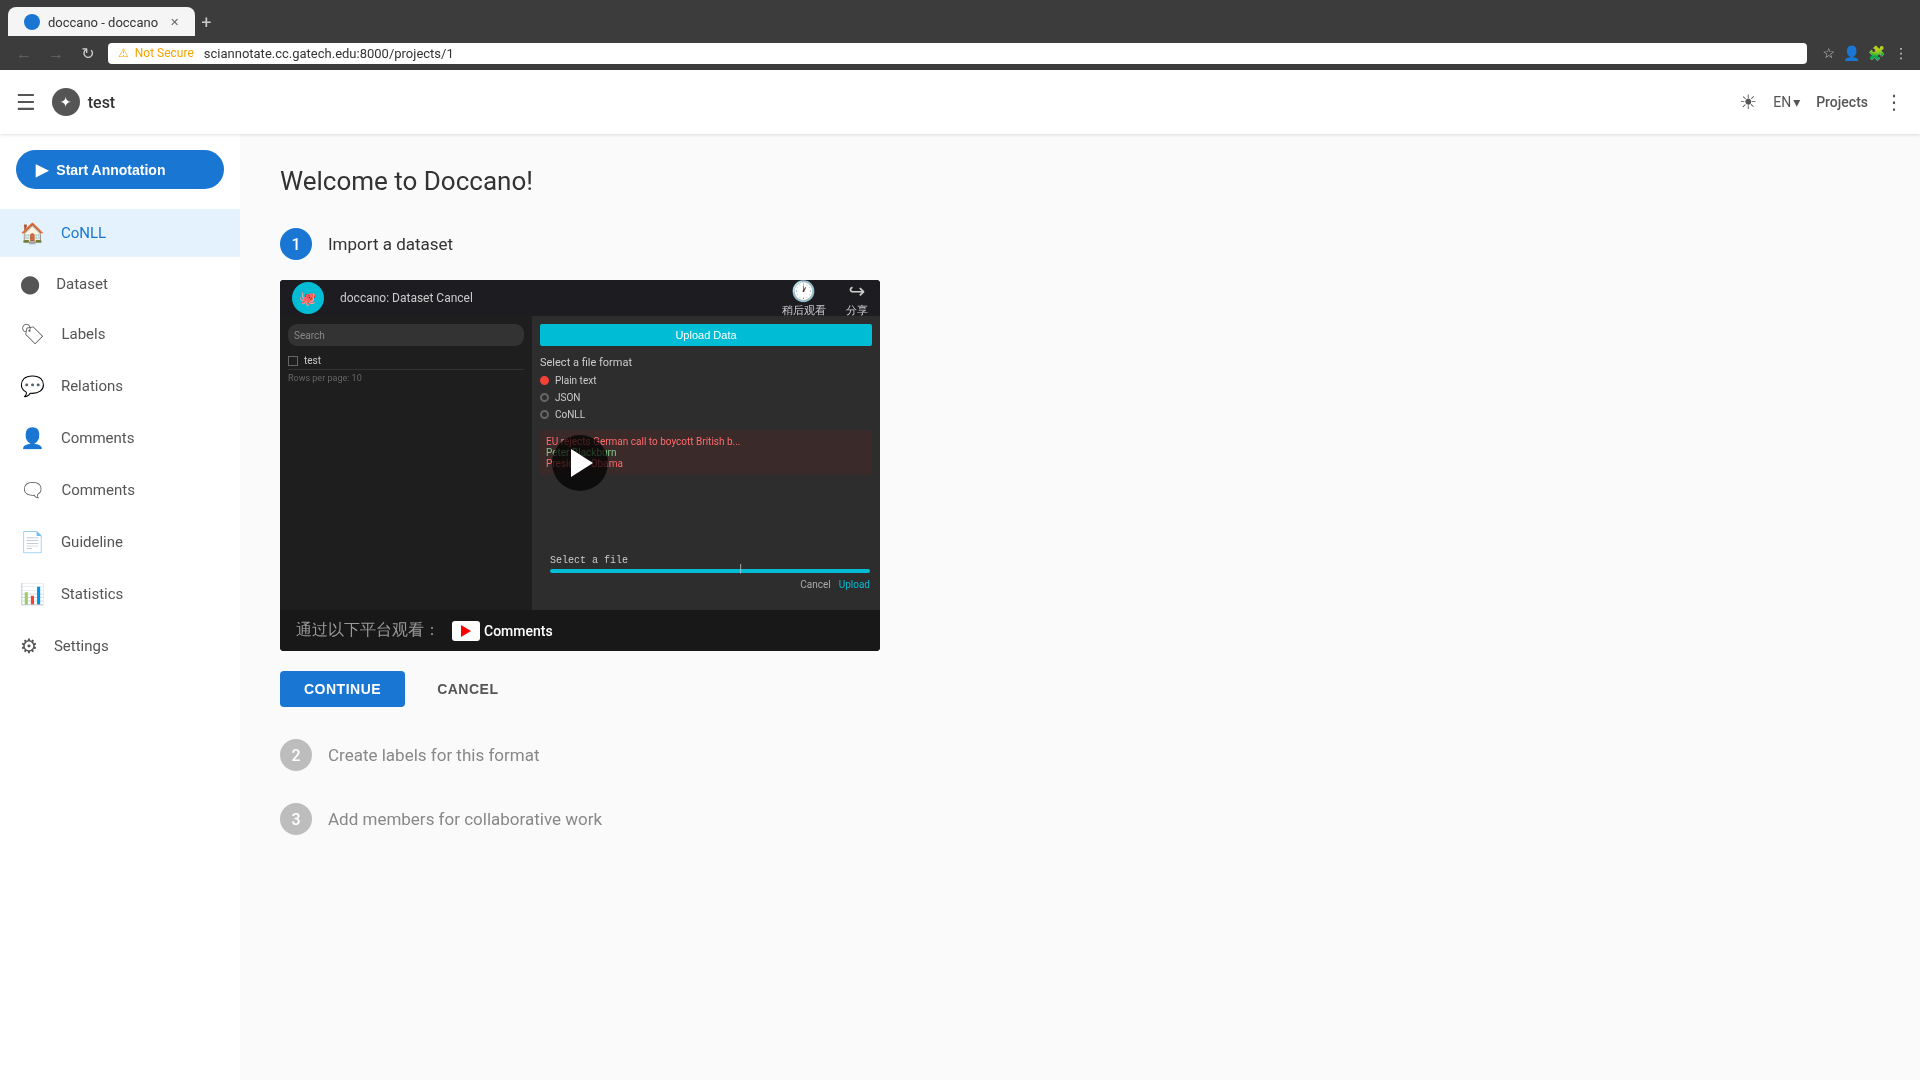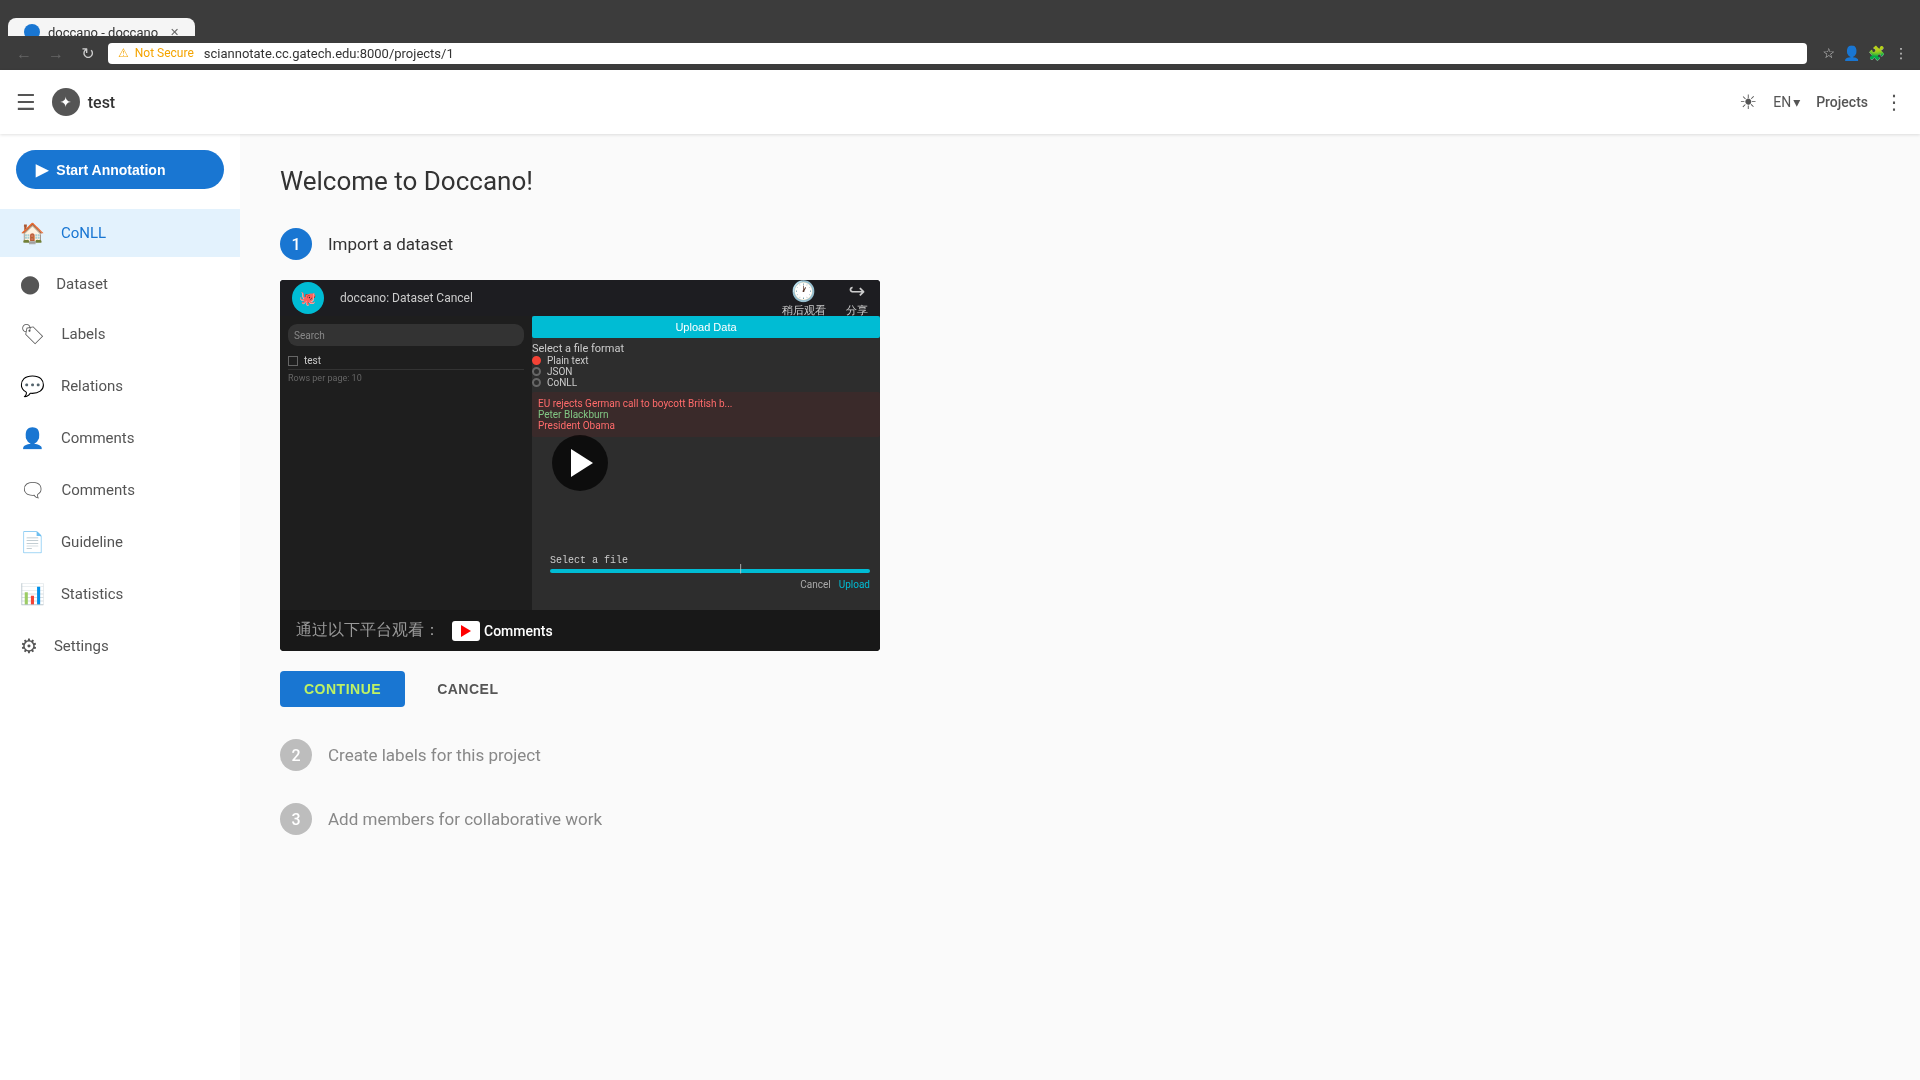--- a/index.html
+++ b/index.html
@@ -7,25 +7,24 @@
 
     
     .browser-chrome {
       background: #3c3c3c;
       height: 70px;
       display: flex;
       flex-direction: column;
     }
     .browser-tabs {
       display: flex;
-      align-items: flex-start;
-      padding: 18px 8px 0;
+      align-items: center;
+      padding: 8px 8px 0;
       height: 36px;
       background: #3c3c3c;
-      flex-direction: column;
     }
     .browser-tab {
       background: #f5f5f5;
       border-radius: 8px 8px 0 0;
       padding: 6px 16px;
       display: flex;
       align-items: center;
       gap: 8px;
       font-size: 13px;
       color: #333;
@@ -321,23 +320,24 @@
       border-bottom: 1px solid #333;
     }
     .video-checkbox {
       width: 10px; height: 10px;
       border: 1px solid #666;
       background: transparent;
     }
     .video-item-text { color: #ccc; font-size: 10px; }
     .video-content-panel {
       flex: 1;
+      padding: 8px;
       display: flex;
       flex-direction: column;
-      gap: 0;
+      gap: 6px;
     }
     .upload-btn {
       background: #00bcd4;
       color: #fff;
       border: none;
       padding: 5px 10px;
       font-size: 11px;
       border-radius: 2px;
       cursor: pointer;
       width: 100%;
@@ -433,21 +433,21 @@
     .yt-text { color: #fff; font-size: 14px; font-weight: 500; }
 
     
     .action-buttons {
       display: flex;
       gap: 16px;
       margin-top: 8px;
     }
     .btn-continue {
       background: #1976d2;
-      color: #bef264;
+      color: #ffffff;
       border: none;
       padding: 10px 24px;
       font-size: 14px;
       font-weight: 600;
       letter-spacing: 0.5px;
       cursor: pointer;
       border-radius: 4px;
     }
     .btn-cancel {
       background: transparent;
@@ -655,21 +655,21 @@
           <button class="btn-continue">CONTINUE</button>
           <button class="btn-cancel">CANCEL</button>
         </div>
       </div>
 
       <div class="step-section">
         <div class="step-header">
           <div class="step-number inactive">
             <span>2</span>
           </div>
-          <span class="step-title" style="color:#888;">Create labels for this project</span>
+          <span class="step-title" style="color:#888;">Create labels for this format</span>
         </div>
       </div>
 
       <div class="step-section">
         <div class="step-header">
           <div class="step-number inactive">
             <span>3</span>
           </div>
           <span class="step-title" style="color:#888;">Add members for collaborative work</span>
         </div>

